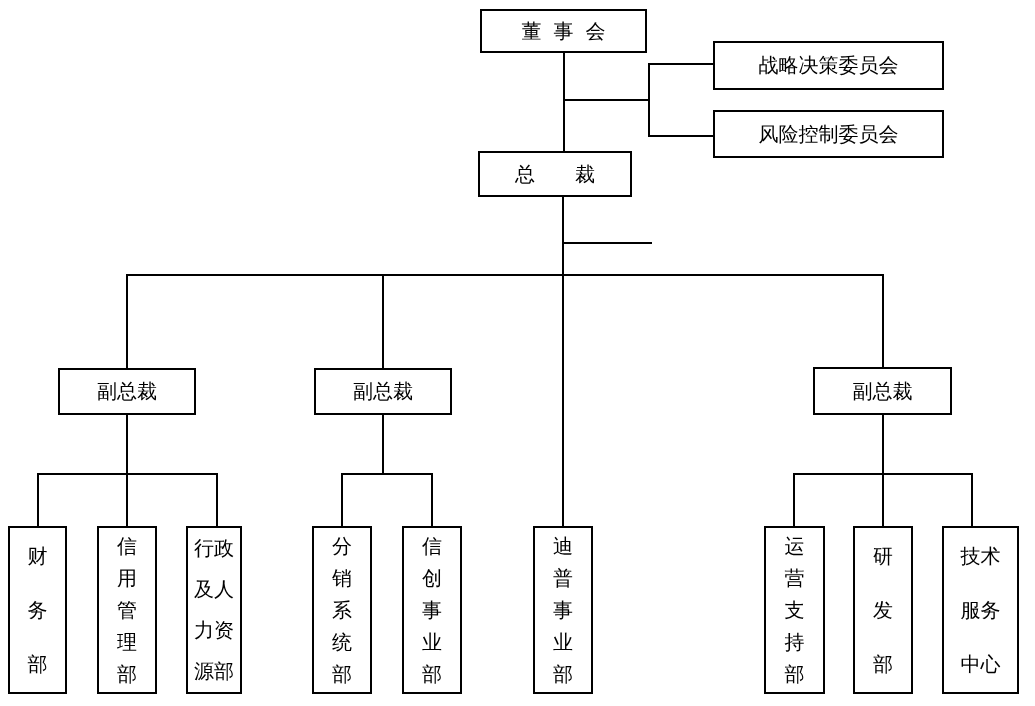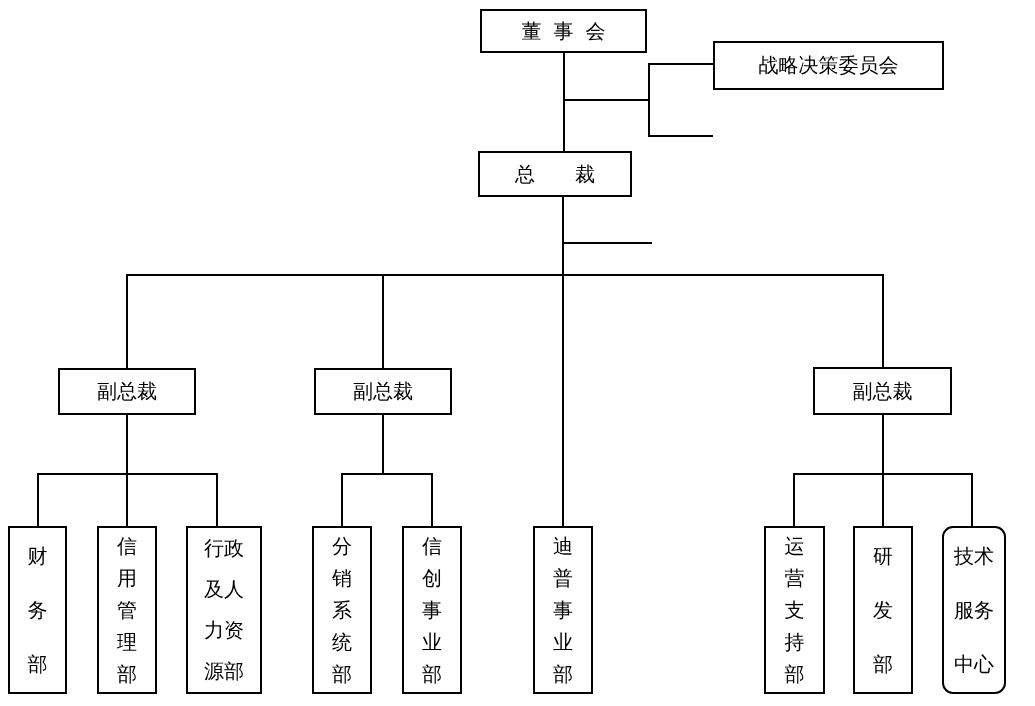--- a/index.html
+++ b/index.html
@@ -89,20 +89,21 @@
 
   <div class="line" style="left:882px; top:415px; width:2px; height:111px;"></div>
   <div class="line" style="left:793px; top:473px; width:180px; height:2px;"></div>
   <div class="line" style="left:793px; top:473px; width:2px; height:53px;"></div>
   <div class="line" style="left:971px; top:473px; width:2px; height:53px;"></div>
 
   <div class="node" style="left:713px; top:41px; width:231px; height:49px;">战略决策委员会</div>
 
   <div class="node ls-mid" style="left:480px; top:9px; width:167px; height:44px;">董事会</div>
 
+  <div class="node" style="left:713px; top:110px; width:231px; height:48px;">风险控制委员会</div>
 
   <div class="node ls-wide" style="left:478px; top:151px; width:154px; height:46px;">总裁</div>
 
 
   <div class="node" style="left:58px; top:368px; width:138px; height:47px;">副总裁</div>
 
   <div class="node" style="left:314px; top:368px; width:138px; height:47px;">副总裁</div>
 
   <div class="node" style="left:813px; top:367px; width:139px; height:48px;">副总裁</div>
 
@@ -113,21 +114,21 @@
   </div>
 
   <div class="vnode" style="left:97px; width:60px;">
     <span class="vtext rows5">信
 用
 管
 理
 部</span>
   </div>
 
-  <div class="vnode" style="left:186px; width:76px;align-items:flex-end;">
+  <div class="vnode" style="left:186px; width:56px;align-items:flex-end;">
     <span class="vtext rows4">行政
 及人
 力资
 源部</span>
   </div>
 
   <div class="vnode" style="left:312px; width:60px;">
     <span class="vtext rows5">分
 销
 系
@@ -158,19 +159,19 @@
 持
 部</span>
   </div>
 
   <div class="vnode" style="left:853px; width:60px;">
     <span class="vtext rows3">研
 发
 部</span>
   </div>
 
-  <div class="vnode" style="left:942px; width:64px;border-radius:11px;">
+  <div class="vnode" style="left:942px; width:77px;">
     <span class="vtext rows3">技术
 服务
 中心</span>
   </div>
 
 </div>
 
 </body></html>

